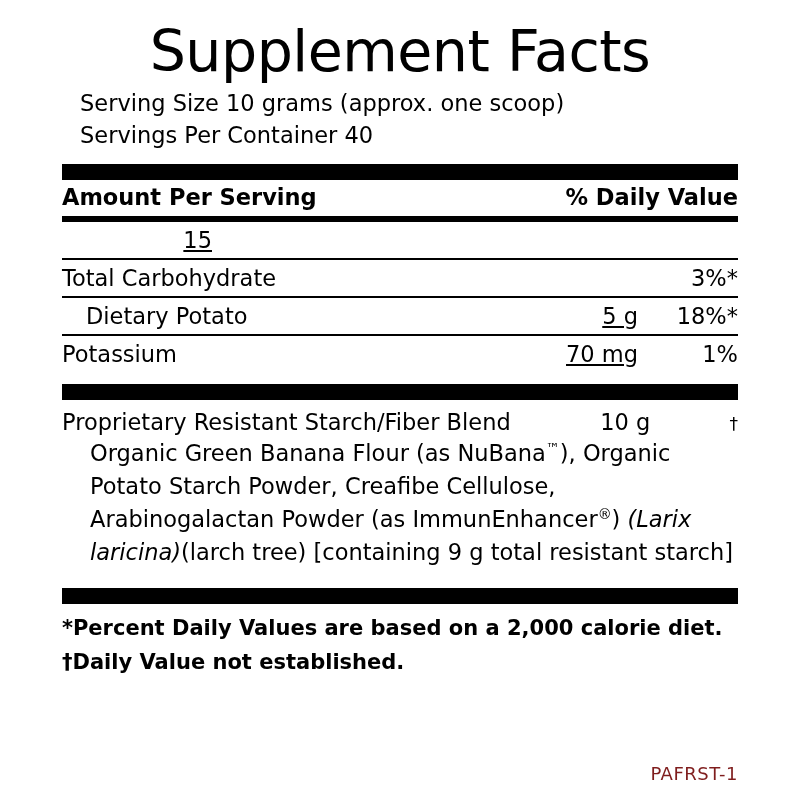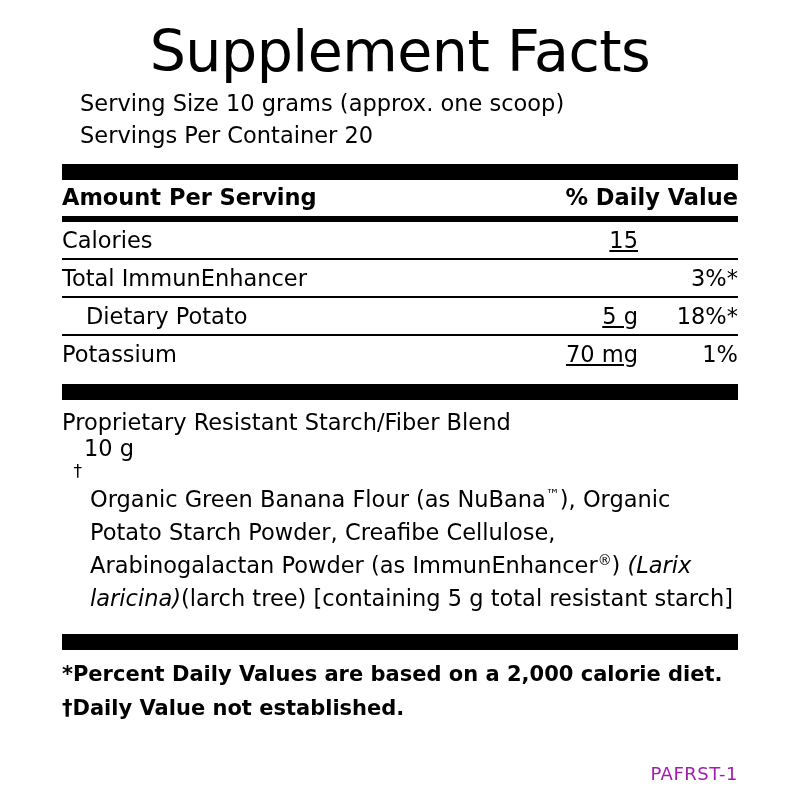--- a/index.html
+++ b/index.html
@@ -86,29 +86,28 @@
     margin-left: 16px;
   }
   .indent {
     padding-left: 24px;
   }
   .blend-row {
     display: flex;
     align-items: baseline;
     font-size: 22.5px;
     padding: 9px 0 2px 0;
-    flex-direction: column;
   }
   .blend-row .bname {
     flex: 0 0 auto;
     text-align: left;
   }
   .blend-row .bamount {
     flex: 1 1 auto;
-    text-align: right;
+    text-align: center;
     padding-left: 22px;
   }
   .blend-row .bdagger {
     flex: 0 0 auto;
     width: 20px;
     text-align: right;
     font-size: 17px;
   }
   .ingredients {
     font-size: 22.5px;
@@ -129,53 +128,52 @@
     font-size: 21px;
     line-height: 1.5;
     padding-top: 9px;
     font-weight: bold;
   }
   .code {
     position: absolute;
     right: 62px;
     bottom: 16px;
     font-size: 18px;
-    color: #a21caf;
+    color: #7f1d1d;
     letter-spacing: 0.5px;
   }
 </style>
 </head>
 <body>
 
 <div class="panel">
 
   <div class="title">Supplement Facts</div>
 
   <div class="serving-line">Serving Size 10 grams (approx. one scoop)</div>
-  <div class="serving-line">Servings Per Container 20</div>
+  <div class="serving-line">Servings Per Container 40</div>
 
   <div class="rule-thick"></div>
 
   <div class="row head-row">
     <span class="name">Amount Per Serving</span>
     <span class="dv-head">% Daily Value</span>
   </div>
 
   <div class="rule-medium"></div>
 
   <div class="row">
-    <span class="name">Calories</span>
     <span class="amount">15</span>
     <span class="dv"></span>
   </div>
 
   <div class="rule-thin"></div>
 
   <div class="row">
-    <span class="name">Total ImmunEnhancer</span>
+    <span class="name">Total Carbohydrate</span>
     <span class="dv">3%*</span>
   </div>
 
   <div class="rule-thin"></div>
 
   <div class="row">
     <span class="name indent">Dietary Potato</span>
     <span class="amount">5 g</span>
     <span class="dv">18%*</span>
   </div>
@@ -189,21 +187,21 @@
   </div>
 
   <div class="rule-thick"></div>
 
   <div class="blend-row">
     <span class="bname">Proprietary Resistant Starch/Fiber Blend</span>
     <span class="bamount">10 g</span>
     <span class="bdagger">†</span>
   </div>
 
-  <div class="ingredients"><span>Organic Green Banana Flour (as NuBana</span><sup class="mk">™</sup><span>), Organic Potato Starch Powder, Creafibe Cellulose, Arabinogalactan Powder (as ImmunEnhancer</span><sup class="mk">®</sup><span>) </span><i>(Larix laricina)</i><span>(larch tree) [containing 5 g total resistant starch]</span></div>
+  <div class="ingredients"><span>Organic Green Banana Flour (as NuBana</span><sup class="mk">™</sup><span>), Organic Potato Starch Powder, Creafibe Cellulose, Arabinogalactan Powder (as ImmunEnhancer</span><sup class="mk">®</sup><span>) </span><i>(Larix laricina)</i><span>(larch tree) [containing 9 g total resistant starch]</span></div>
 
   <div class="rule-thick"></div>
 
   <div class="footnotes">*Percent Daily Values are based on a 2,000 calorie diet.</div>
   <div class="footnotes" style="padding-top:2px">†Daily Value not established.</div>
 
   <div class="code">PAFRST-1</div>
 
 </div>
 

